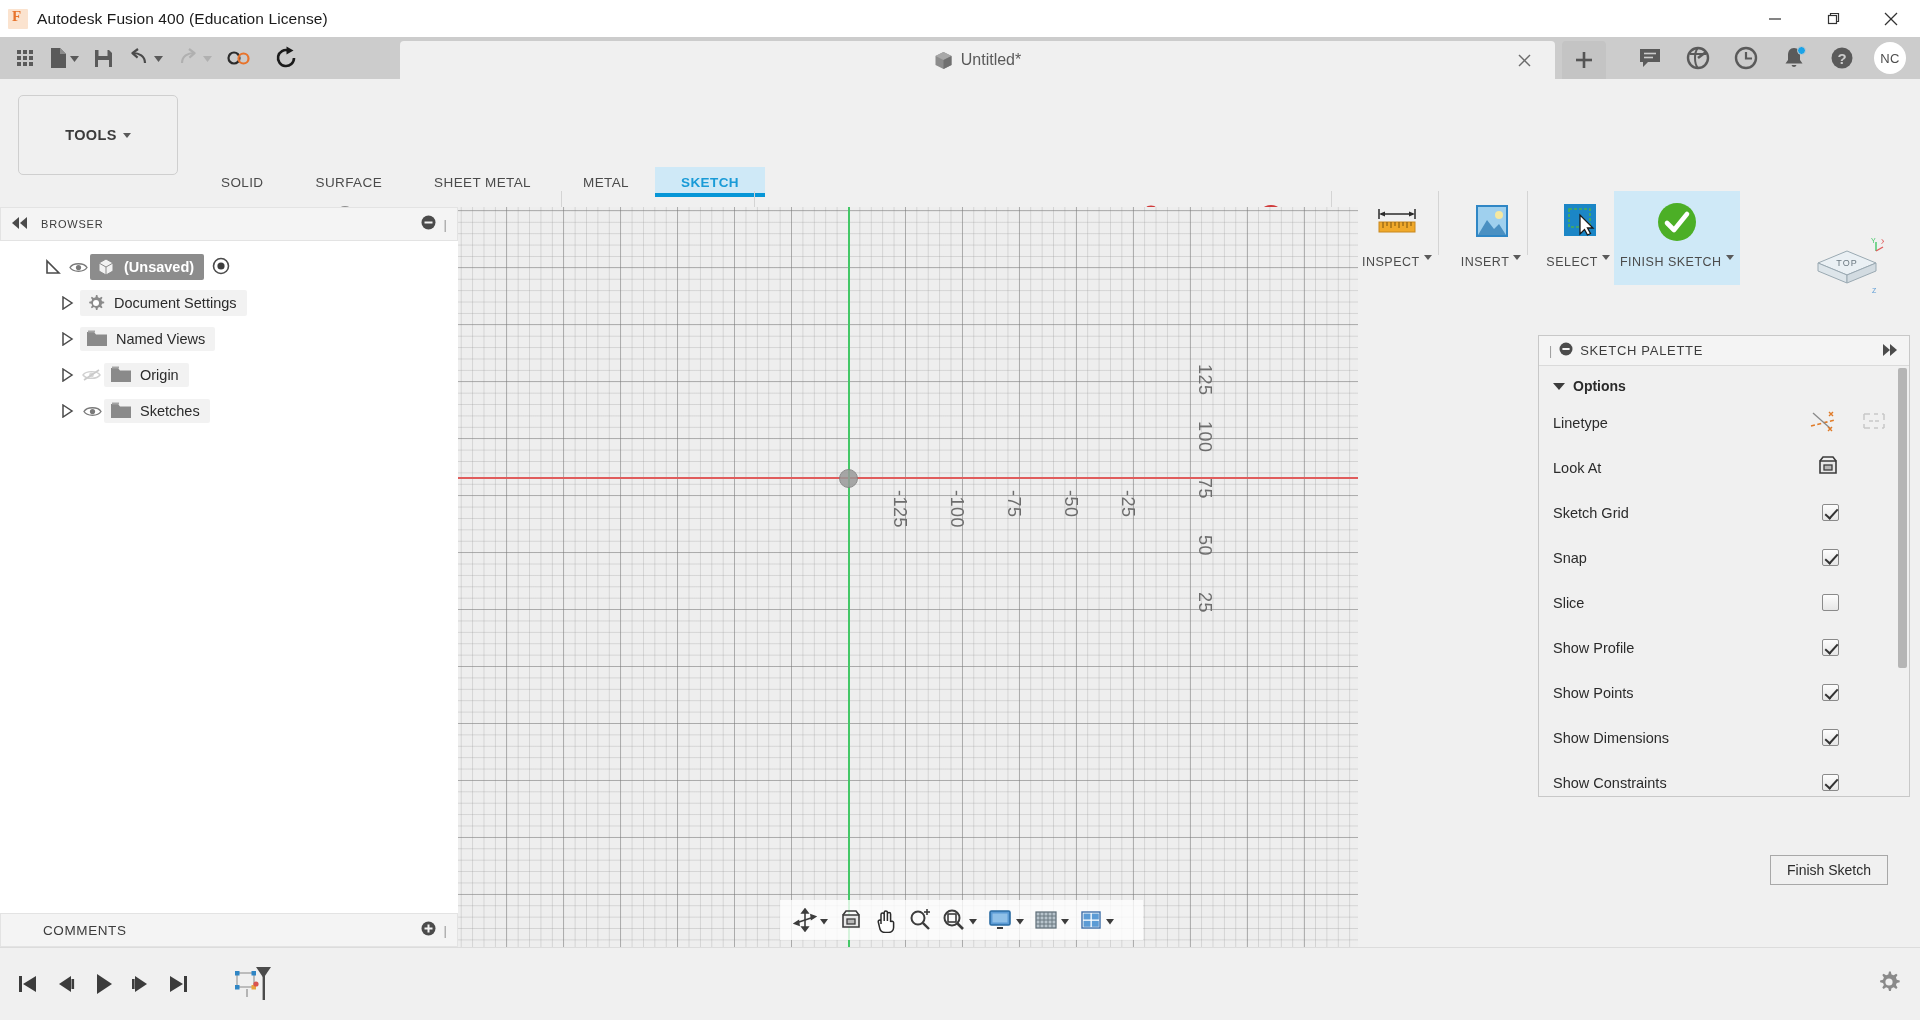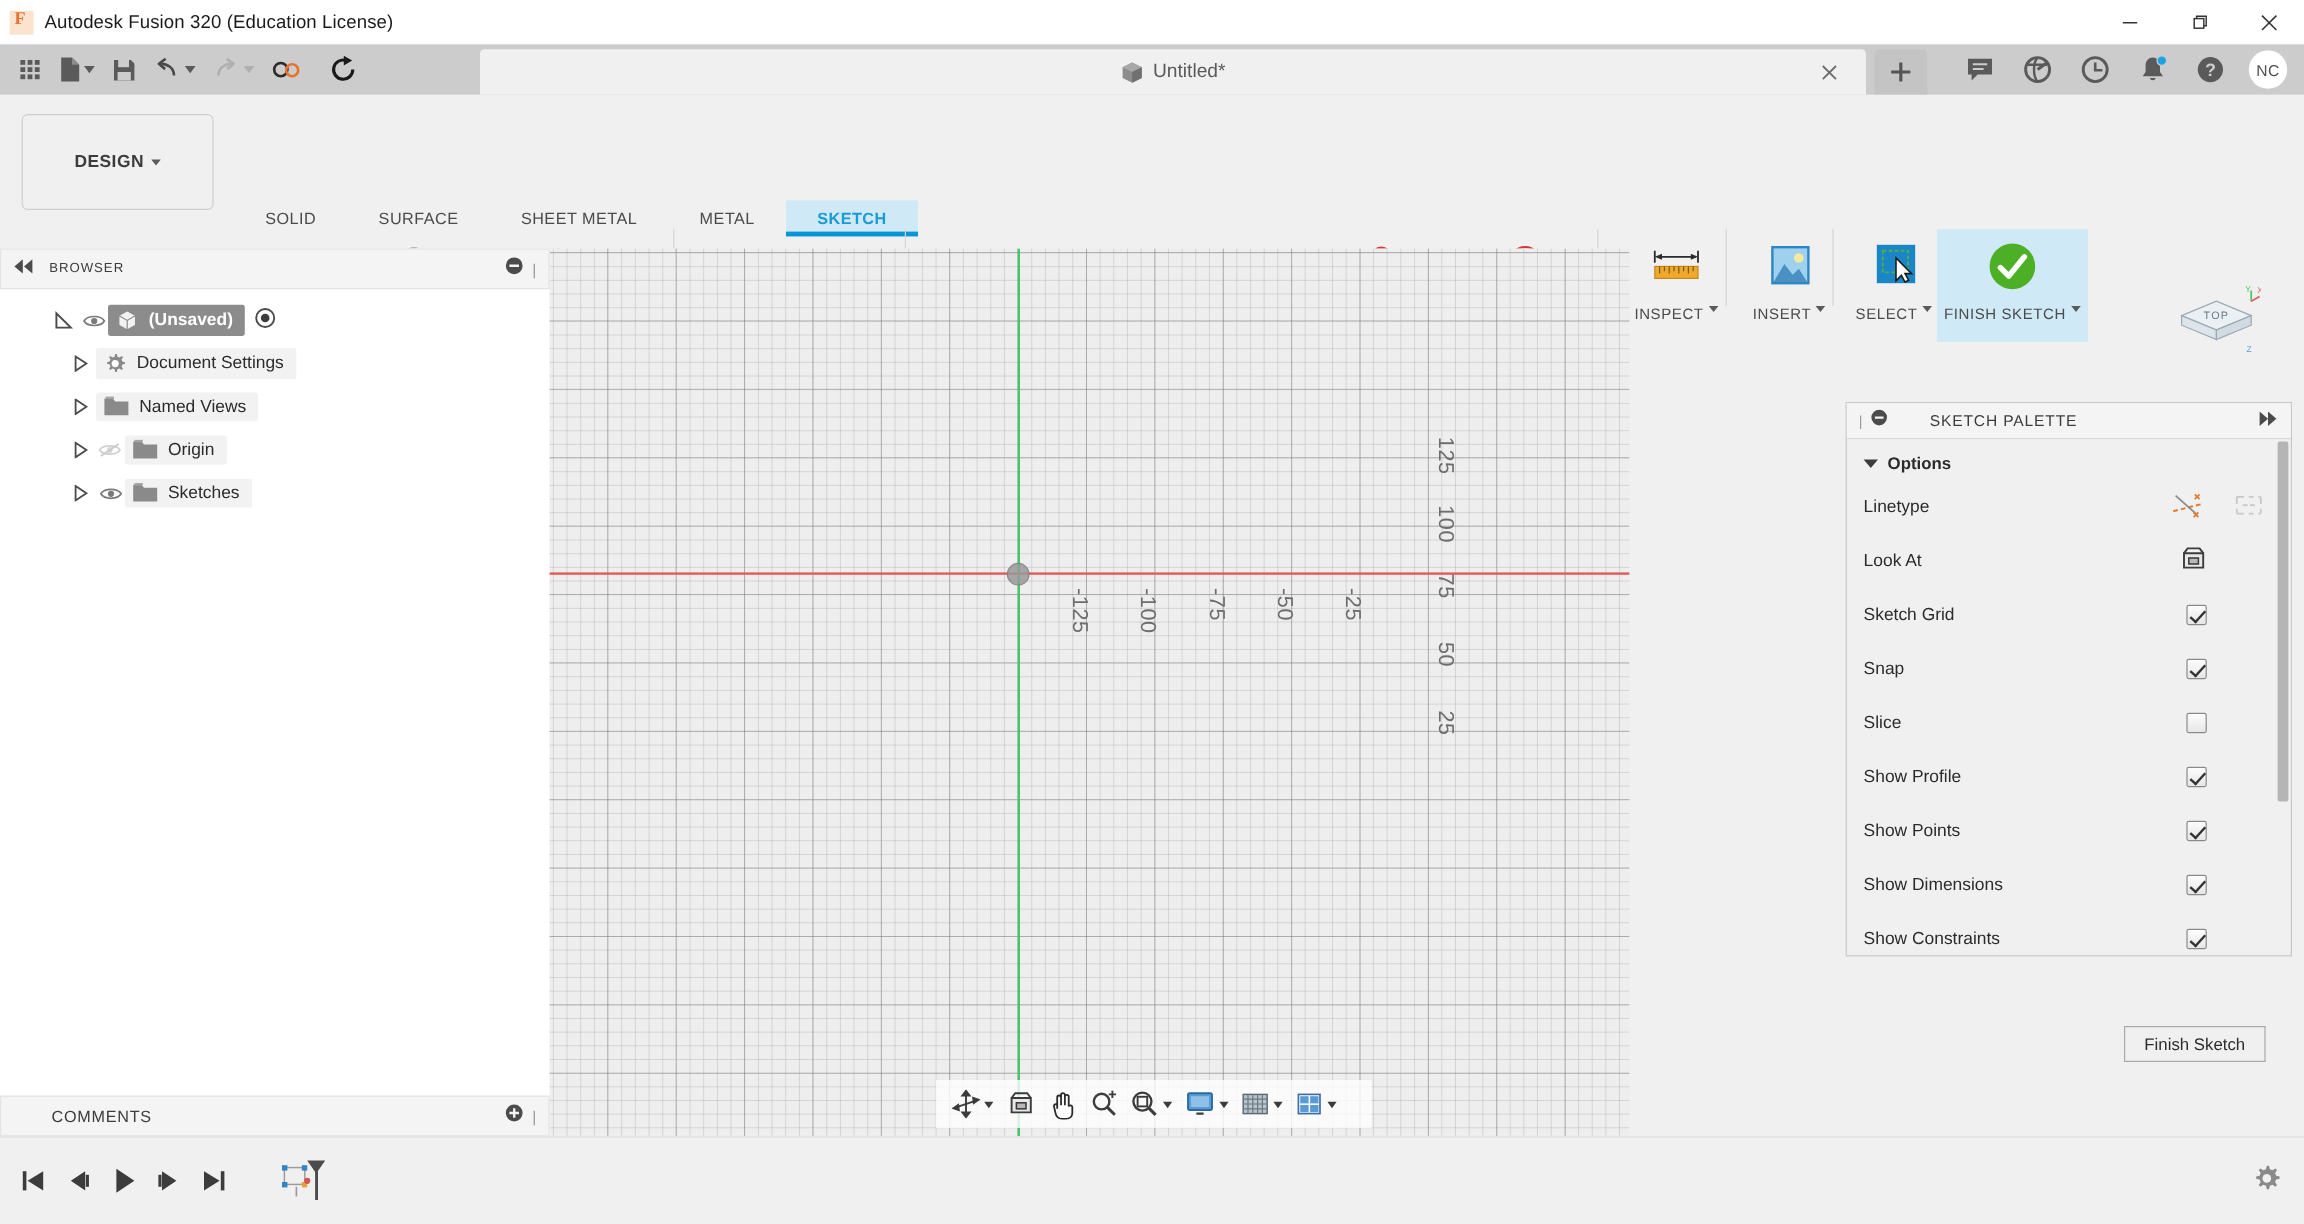--- a/index.html
+++ b/index.html
@@ -207,21 +207,21 @@
 
   
   .palette {
     position: absolute; left: 1538px; top: 335px; width: 372px; height: 462px;
     background: #f0f0f0; border: 1px solid #c8c8c8;
   }
   .palette-header {
     height: 30px; background: #f4f4f4; border-bottom: 1px solid #dadada;
     display: flex; align-items: center; padding: 0 10px; gap: 7px;
   }
-  .palette-title { font-size: 13px; color: #3c3c3c; letter-spacing: .7px; margin-left: 28px; }
+  .palette-title { font-size: 13px; color: #3c3c3c; letter-spacing: .7px; }
   .palette-body { position: relative; height: 430px; overflow: hidden; }
   .opt-header {
     display: flex; align-items: center; gap: 8px; padding: 12px 0 6px 14px;
     font-size: 14px; font-weight: bold; color: #2b2b2b;
   }
   .caret-r {
     width: 0; height: 0; border-left: 6px solid transparent; border-right: 6px solid transparent;
     border-top: 7px solid #3c3c3c;
   }
   .opt-row {
@@ -260,21 +260,21 @@
   .tl-feature { margin-left: 28px; display: flex; align-items: center; }
   .settings-gear { margin-left: auto; margin-right: 18px; }
 </style>
 </head>
 <body>
 
 <div class="app">
 
   <div class="titlebar">
     <div class="app-icon"></div>
-    <div class="app-title">Autodesk Fusion 320 (Education License)</div>
+    <div class="app-title">Autodesk Fusion 400 (Education License)</div>
     <div class="win-controls">
       <div class="win-btn">
         <svg width="14" height="14" viewBox="0 0 14 14">
             <line x1="1" y1="7" x2="13" y2="7" stroke="#333" stroke-width="1.2"></line>
           </svg>
       </div>
       <div class="win-btn">
         <svg width="16" height="16" viewBox="0 0 16 16">
           <rect x="3.5" y="4.5" width="8" height="8" fill="none" stroke="#333" stroke-width="1.2"></rect>
           <path d="M5.5 4.5 V2.5 H13.5 V10.5 H11.5" fill="none" stroke="#333" stroke-width="1.2"></path>
@@ -413,21 +413,21 @@
       </div>
       <div class="right-icon">
         <div class="avatar">NC</div>
       </div>
     </div>
   </div>
 
   <div class="ribbon">
 
     <div class="design-box">
-      <span class="lbl">DESIGN</span>
+      <span class="lbl">TOOLS</span>
       <span class="caret-down"></span>
     </div>
 
     <div class="tabs">
       <div class="tab">
           <span>SOLID</span>
         </div>
       <div class="tab">
           <span>SURFACE</span>
         </div>

